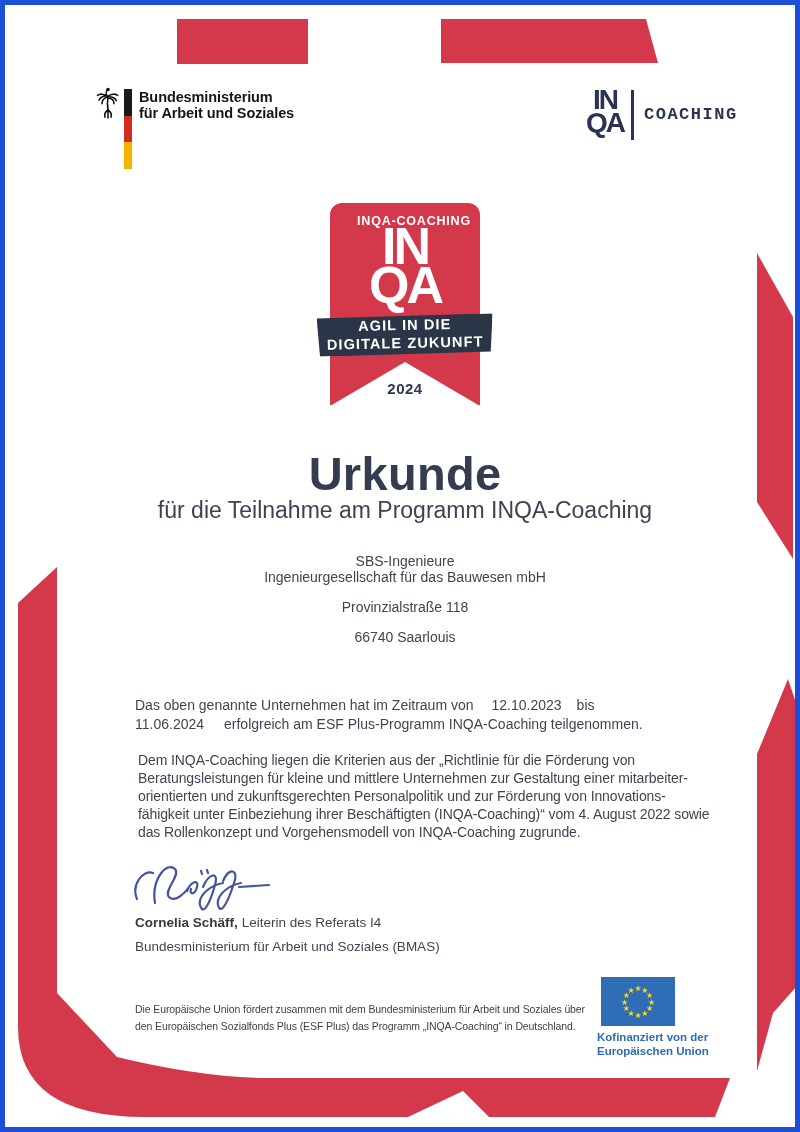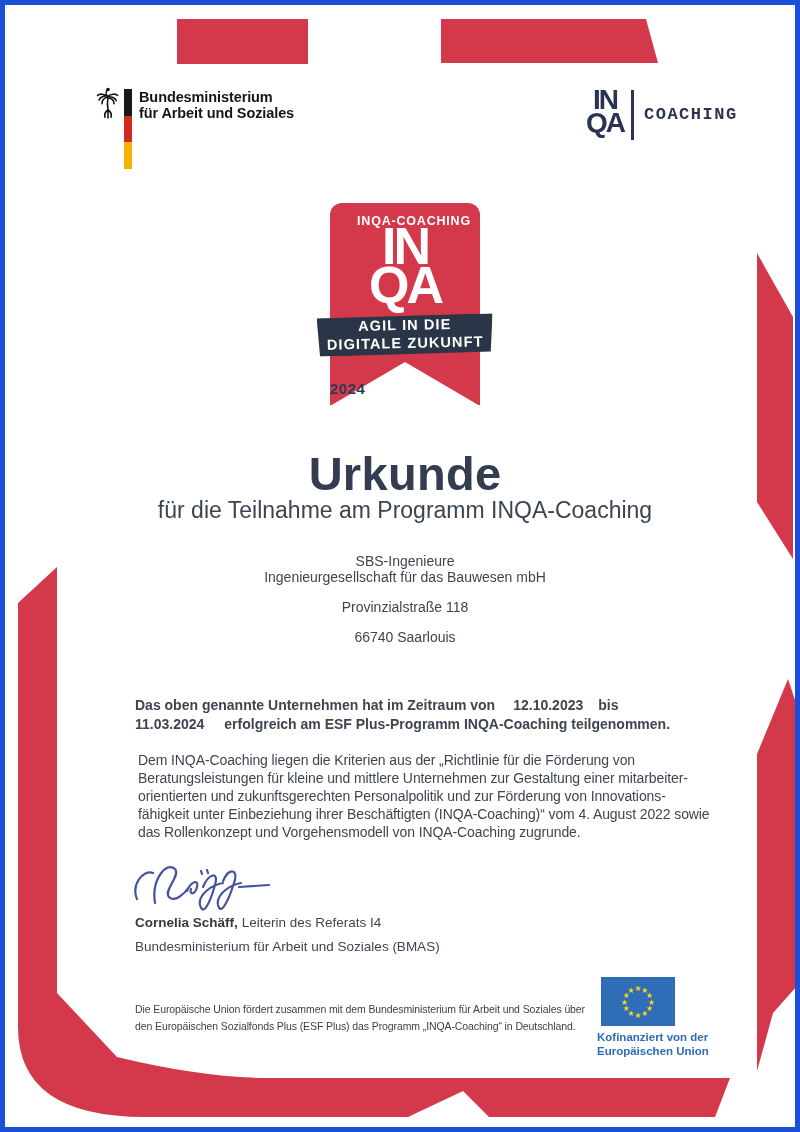--- a/index.html
+++ b/index.html
@@ -31,34 +31,34 @@
   .ribbon-notch{left:325px;top:357px;width:150px;height:44px;background:#fff;
     clip-path:polygon(0 100%,50% 0,100% 100%);}
   .ribbon-top-label{left:325px;top:209px;width:150px;text-align:center;color:#fff;
     font-size:12.5px;font-weight:bold;letter-spacing:0.8px;margin-left:9px;}
   .ribbon-logo{left:325px;top:222px;width:150px;text-align:center;color:#fff;
     font-weight:bold;font-size:52px;line-height:0.75;letter-spacing:-3px;}
   .banner{left:312px;top:310px;width:176px;height:40px;background:#2a3547;
     transform:rotate(-1.2deg);clip-path:polygon(0 4%,100% 0,98.5% 96%,1.5% 100%);}
   .banner-text{left:312px;top:312px;width:176px;text-align:center;color:#fff;
     font-size:14.5px;font-weight:bold;letter-spacing:1.1px;line-height:1.22;transform:rotate(-1.2deg);}
-  .badge-year{left:325px;top:375px;width:150px;color:#2e3950;
+  .badge-year{left:325px;top:375px;width:150px;text-align:center;color:#2e3950;
     font-size:15px;font-weight:bold;letter-spacing:0.5px;}
 
   
   .title{left:0;top:441px;width:800px;text-align:center;font-size:47px;font-weight:bold;
     color:#343d4f;letter-spacing:0.3px;}
   .subtitle{left:0;top:492px;width:800px;text-align:center;font-size:23px;color:#3c4452;}
 
   
   .recip{width:800px;text-align:center;font-size:14px;color:#3f4550;left:0;}
   .r1{top:548px;} .r2{top:564px;} .r3{top:594px;} .r4{top:624px;}
 
   
-  .statement{left:130px;top:691px;font-size:14px;color:#3f4550;line-height:18.5px;width:580px;font-weight:bold;}
+  .statement{left:130px;top:691px;font-size:14px;color:#3f4550;line-height:18.5px;width:580px;}
   .gap-l{display:inline-block;width:18px;}
   .gap-m{display:inline-block;width:15px;}
   .gap-xl{display:inline-block;width:20px;}
 
   .legal{left:120px;top:746px;font-size:14px;color:#3f4550;line-height:18px;width:600px;letter-spacing:-0.1px;margin-left:13px;}
   .legal span{display:block;}
 
   
   .sig-svg{left:122px;top:852px;width:190px;height:64px;}
   .signer{left:130px;top:910px;font-size:13.5px;color:#3f4550;}
@@ -126,21 +126,21 @@
   <div class="abs recip r1">SBS-Ingenieure</div>
   <div class="abs recip r2">Ingenieurgesellschaft für das Bauwesen mbH</div>
   <div class="abs recip r3">Provinzialstraße 118</div>
   <div class="abs recip r4">66740 Saarlouis</div>
 
   <div class="abs statement">
     <div>
       <span>Das oben genannte Unternehmen hat im Zeitraum von</span><span class="gap-l"></span><span>12.10.2023</span><span class="gap-m"></span><span>bis</span>
     </div>
     <div>
-      <span>11.03.2024</span><span class="gap-xl"></span><span>erfolgreich am ESF Plus-Programm INQA-Coaching teilgenommen.</span>
+      <span>11.06.2024</span><span class="gap-xl"></span><span>erfolgreich am ESF Plus-Programm INQA-Coaching teilgenommen.</span>
     </div>
   </div>
 
   <div class="abs legal">
     <span>Dem INQA-Coaching liegen die Kriterien aus der „Richtlinie für die Förderung von</span>
     <span>Beratungsleistungen für kleine und mittlere Unternehmen zur Gestaltung einer mitarbeiter-</span>
     <span>orientierten und zukunftsgerechten Personalpolitik und zur Förderung von Innovations-</span>
     <span>fähigkeit unter Einbeziehung ihrer Beschäftigten (INQA-Coaching)“ vom 4. August 2022 sowie</span>
     <span>das Rollenkonzept und Vorgehensmodell von INQA-Coaching zugrunde.</span>
   </div>

